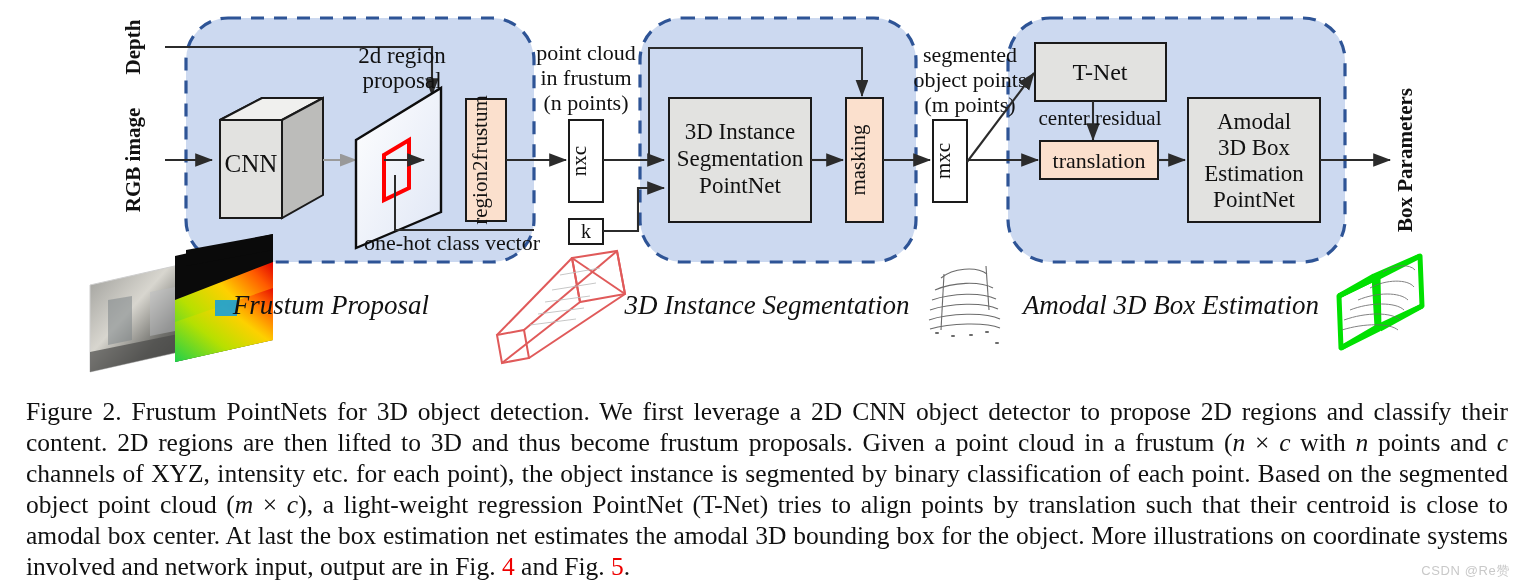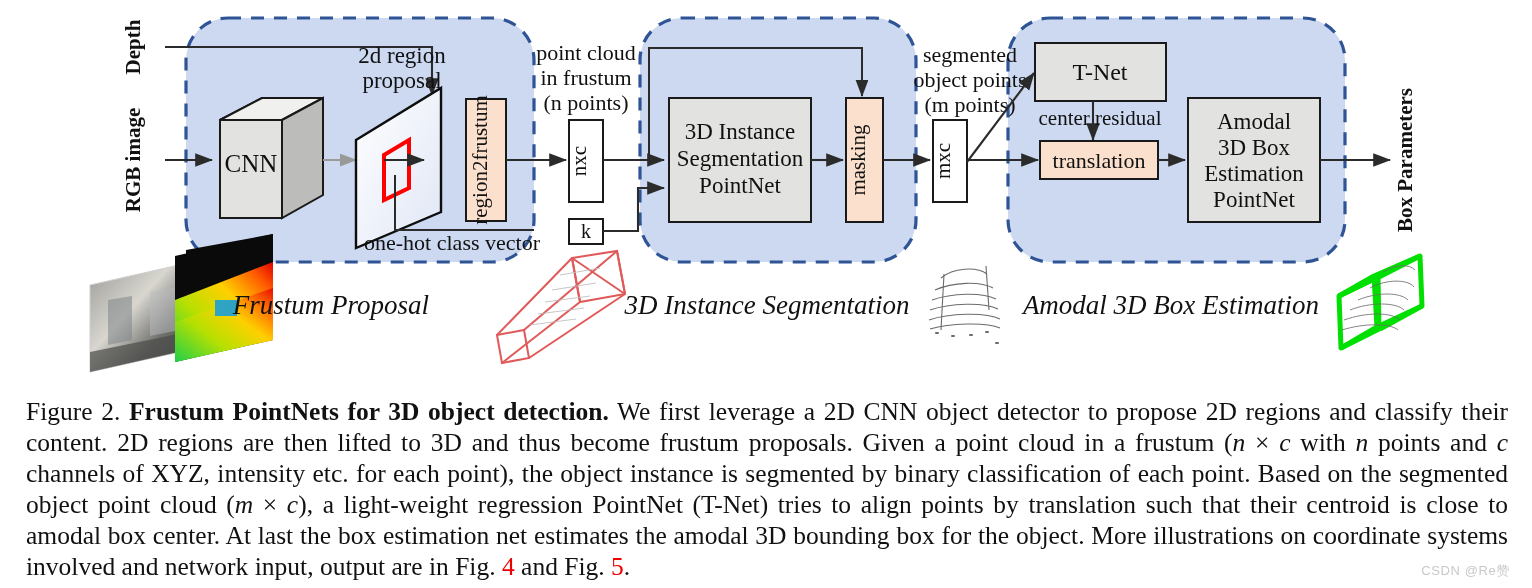--- a/index.html
+++ b/index.html
@@ -25,21 +25,21 @@
     position: absolute;
     left: 26px;
     top: 396px;
     width: 1482px;
     font-family: "Liberation Serif", "DejaVu Serif", serif;
     font-size: 25.5px;
     line-height: 31px;
     text-align: justify;
     color: #111;
   }
-  #caption .bold { font-weight: bold; }
+  #caption .bold { font-weight: normal; }
   #caption .red  { color: #ee0000; }
   #caption .mathvar { font-style: italic; font-family: "Liberation Serif", serif; }
 
   #watermark {
     position: absolute;
     right: 22px;
     bottom: 8px;
     font-family: "Liberation Sans", sans-serif;
     font-size: 13px;
     color: #c9c9c9;

